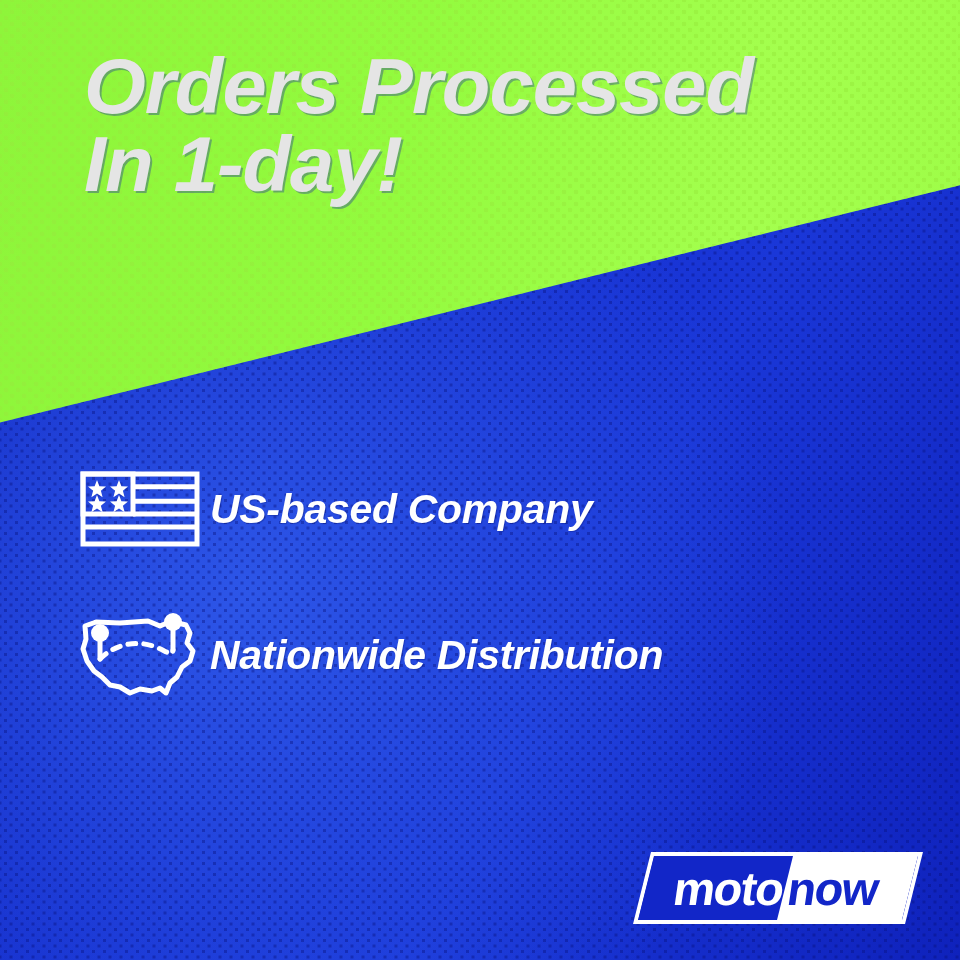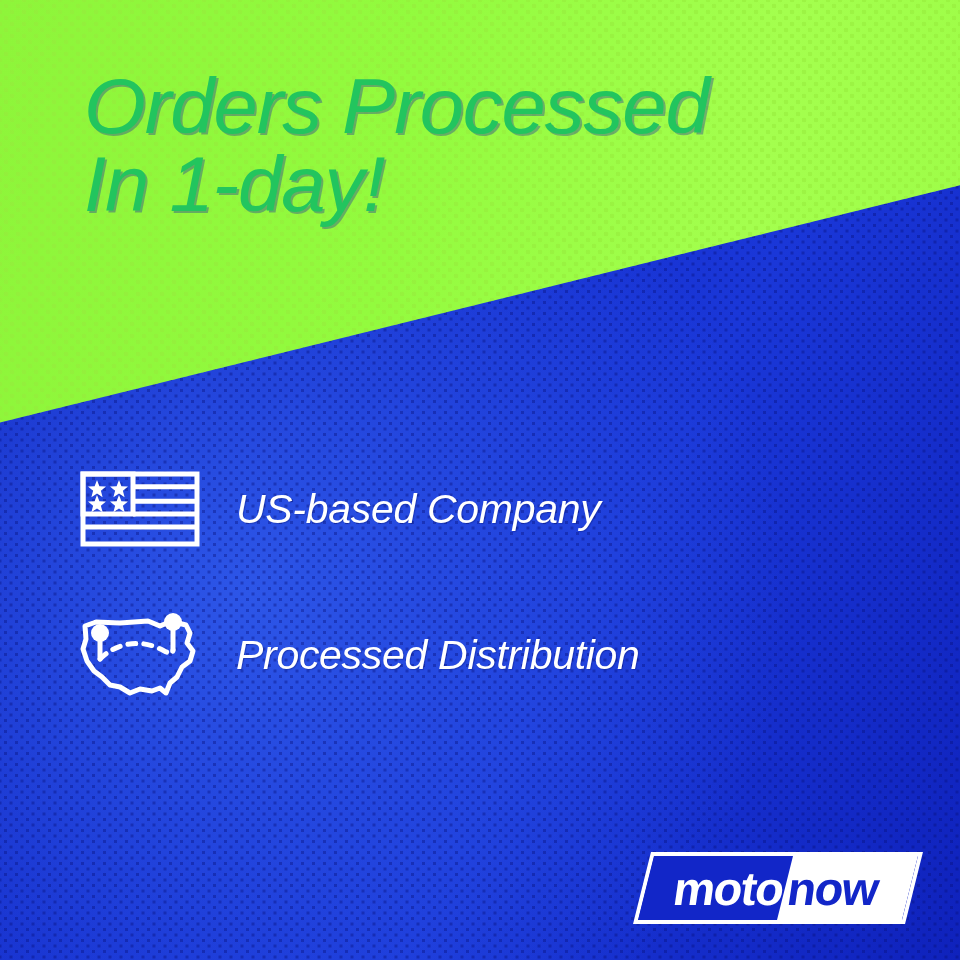--- a/index.html
+++ b/index.html
@@ -55,26 +55,26 @@
     background-size: 12px 12px, 12px 12px;
     background-position: 0 0, 6px 6px;
     -webkit-clip-path: polygon(0 0, 100% 0, 100% 19.3%, 0 44.0%);
     clip-path: polygon(0 0, 100% 0, 100% 19.3%, 0 44.0%);
   }
 
   
   .headline {
     position: absolute;
     left: 84px;
-    top: 68px;
+    top: 48px;
     width: 830px;
     z-index: 6;
     font-style: italic;
-    font-weight: normal;
-    color: #22c55e;
+    font-weight: bold;
+    color: #e5e5e5;
     font-size: 76px;
     line-height: 0.98;
     letter-spacing: -1px;
     text-shadow: 2px 2px 0 rgba(20,28,170,0.35);
   }
   .headline .hl-line {
     display: block;
     white-space: nowrap;
     transform: scaleX(1.02);
     transform-origin: left center;
@@ -100,25 +100,24 @@
     min-width: 140px;
     height: 104px;
     display: flex;
     align-items: center;
     justify-content: center;
   }
   .feature-icon svg { display: block; overflow: visible; }
   .feature-label {
     color: #ffffff;
     font-style: italic;
-    font-weight: normal;
+    font-weight: bold;
     font-size: 41px;
     letter-spacing: -0.3px;
     white-space: nowrap;
-    margin-left: 26px;
     text-shadow: 1px 1px 1px rgba(4,10,90,0.28);
   }
 
   
   .logo {
     position: absolute;
     right: 46px;
     bottom: 36px;
     z-index: 7;
     width: 272px;
@@ -204,21 +203,21 @@
 
           <path d="M26 50 C42 34, 64 31, 82 38 C94 43, 98 48, 99 41" stroke="#ffffff" stroke-width="5" stroke-linecap="round" stroke-dasharray="8 8" fill="none"></path>
 
           <line x1="26" y1="50" x2="26" y2="28" stroke="#ffffff" stroke-width="5" stroke-linecap="round"></line>
           <circle cx="26" cy="24" r="9" fill="#ffffff"></circle>
 
           <line x1="99" y1="41" x2="99" y2="18" stroke="#ffffff" stroke-width="5" stroke-linecap="round"></line>
           <circle cx="99" cy="13" r="9" fill="#ffffff"></circle>
         </svg>
       </span>
-      <span class="feature-label">Processed Distribution</span>
+      <span class="feature-label">Nationwide Distribution</span>
     </div>
 
   </div>
 
   <div class="logo">
     <div class="logo-left">
       <span class="logo-word moto">moto</span>
     </div>
     <div class="logo-right">
       <span class="logo-word now">now</span>

